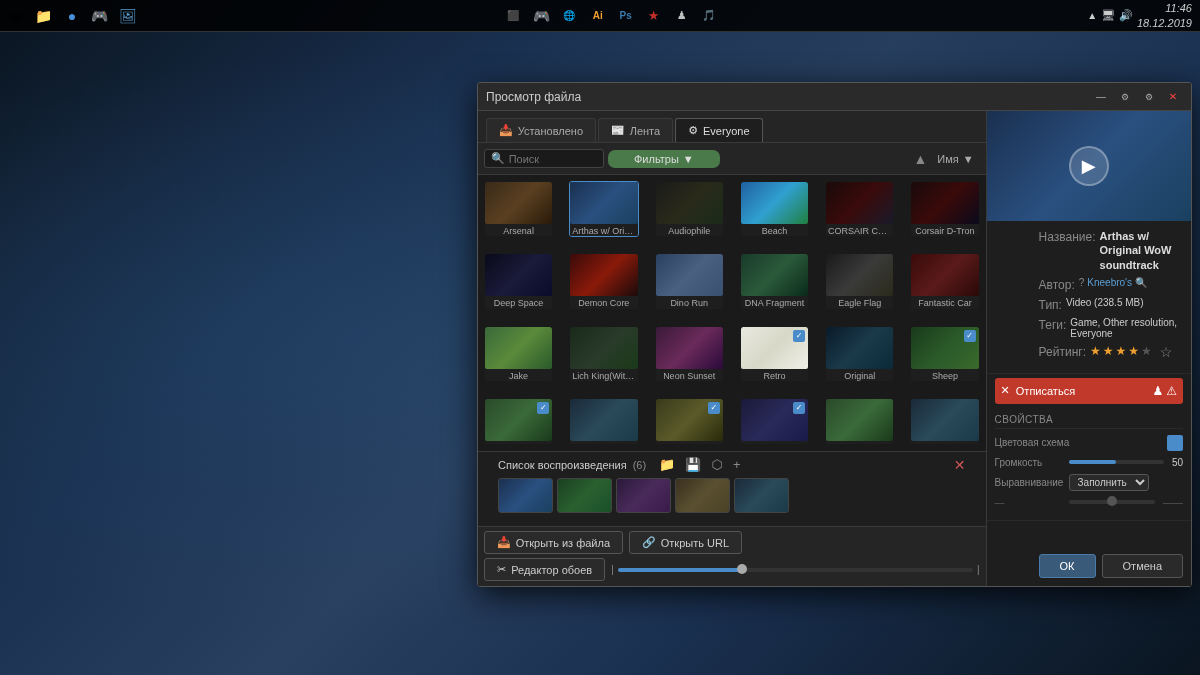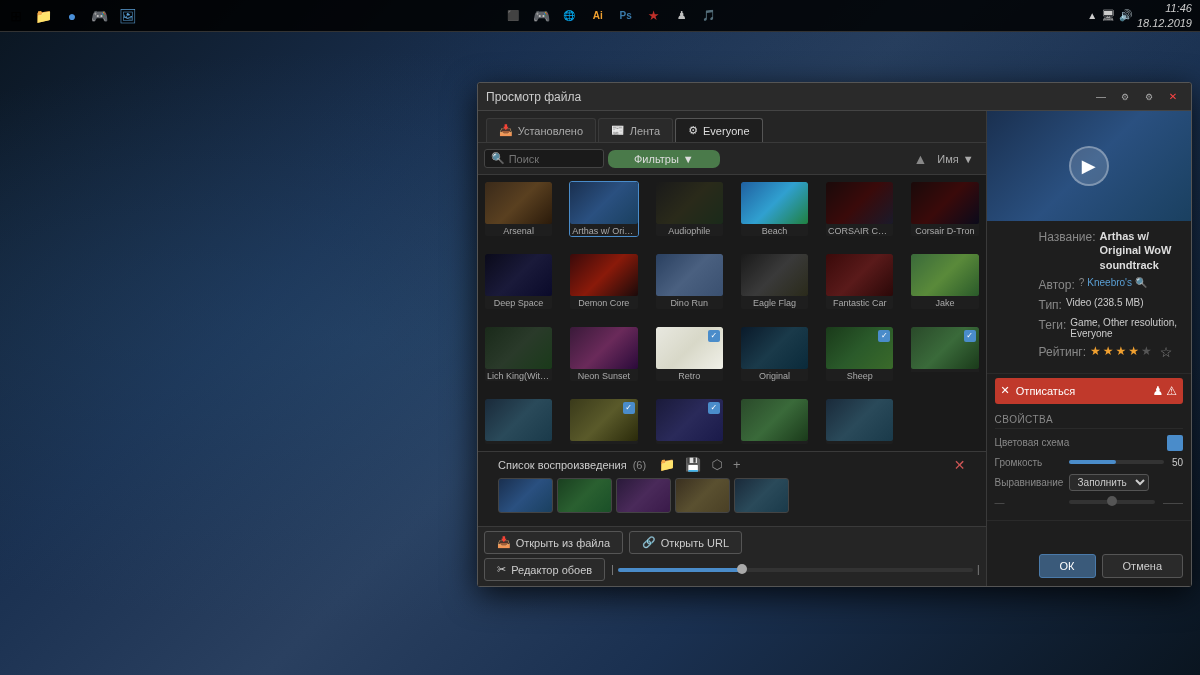--- a/index.html
+++ b/index.html
@@ -721,20 +721,24 @@
           </div>
           <div class="grid-item">
             <div class="grid-item-thumb thumb-demon"></div>
             <div class="grid-item-label">Demon Core</div>
           </div>
           <div class="grid-item">
             <div class="grid-item-thumb thumb-dino"></div>
             <div class="grid-item-label">Dino Run</div>
           </div>
           <div class="grid-item">
+            <div class="grid-item-thumb thumb-dna"></div>
+            <div class="grid-item-label">DNA Fragment</div>
+          </div>
+          <div class="grid-item">
             <div class="grid-item-thumb thumb-eagle"></div>
             <div class="grid-item-label">Eagle Flag</div>
           </div>
           <div class="grid-item">
             <div class="grid-item-thumb thumb-car"></div>
             <div class="grid-item-label">Fantastic Car</div>
           </div>
           <div class="grid-item">
             <div class="grid-item-thumb thumb-jake"></div>
             <div class="grid-item-label">Jake</div>

